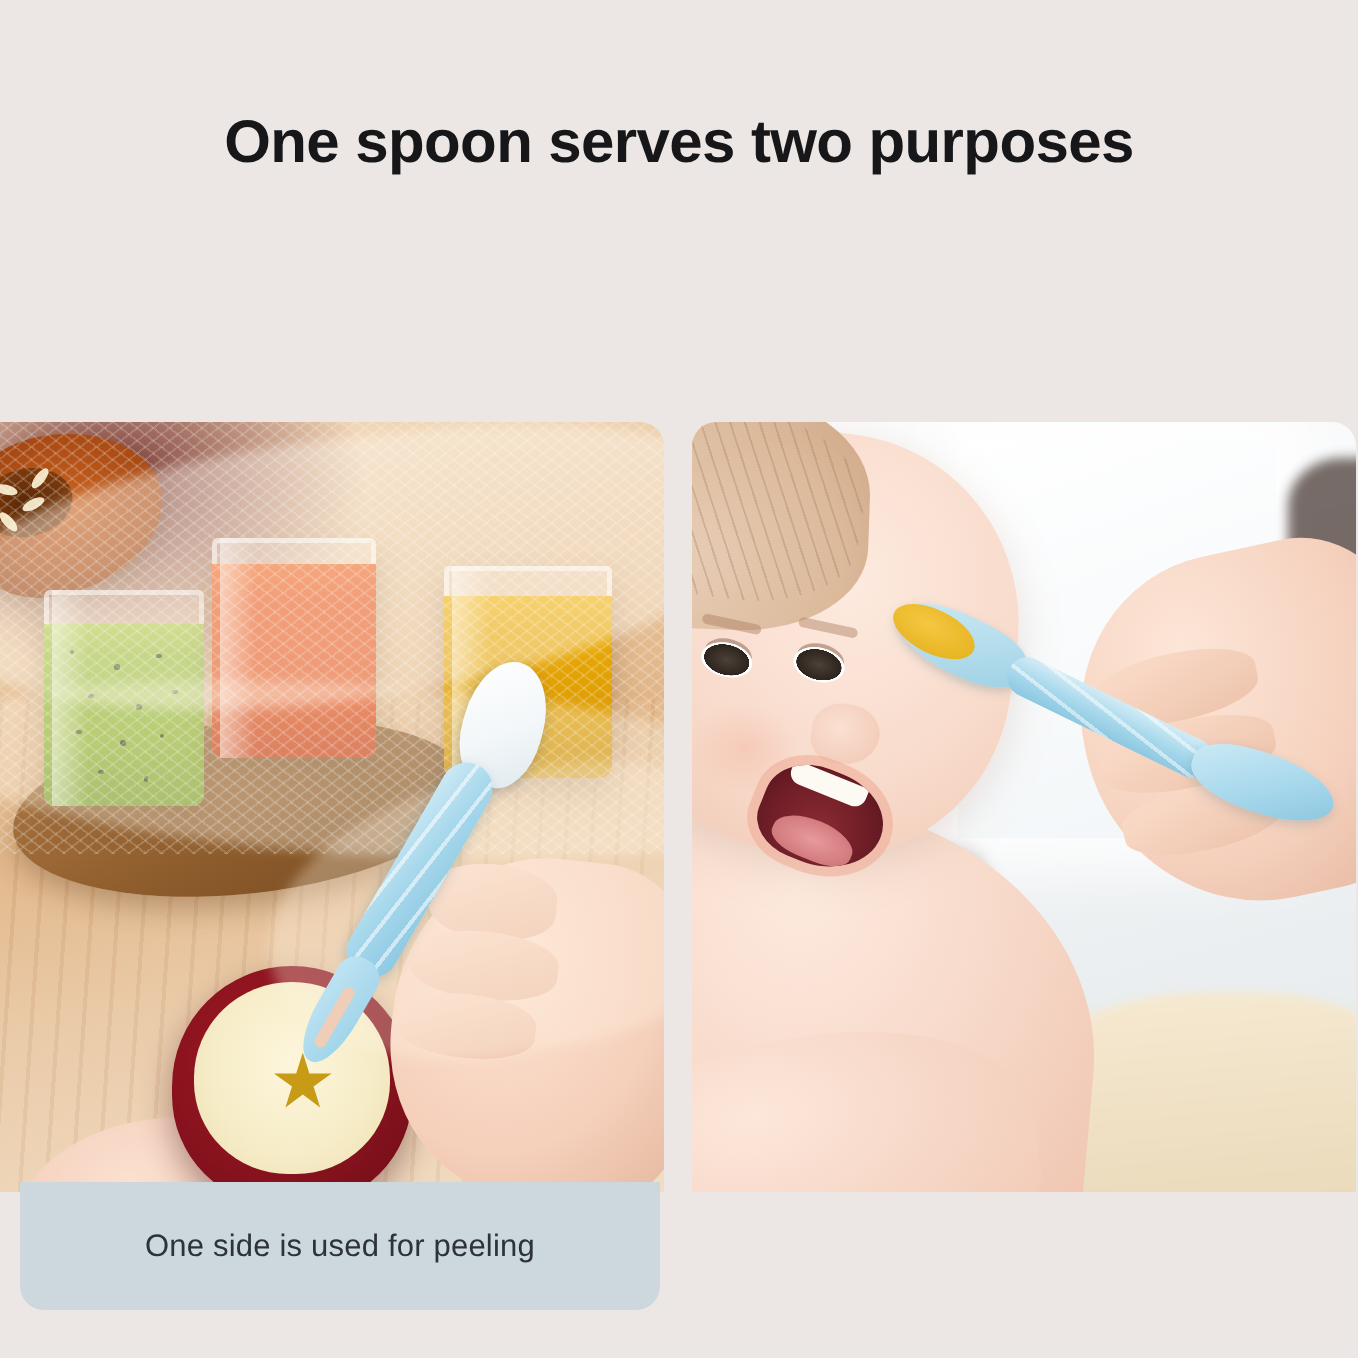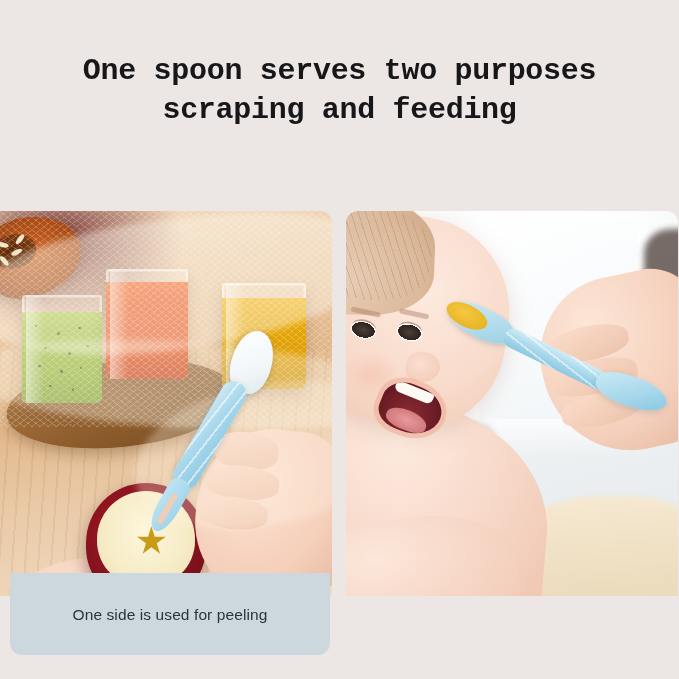--- a/index.html
+++ b/index.html
@@ -15,21 +15,21 @@
 
   
   .title-block {
     position: absolute;
     top: 52px;
     left: 0;
     width: 679px;
     text-align: center;
   }
   .title-line {
-    font-family: Liberation Mono, monospace;
+    font-family: Liberation Sans, sans-serif;
     font-weight: bold;
     font-size: 30px;
     line-height: 39px;
     letter-spacing: -0.3px;
     color: #17171a;
     white-space: nowrap;
   }
 
   
   .panels {
@@ -59,21 +59,21 @@
   }
   .panel.left .photo  { border-radius: 0 12px 0 0; }
   .panel.right .photo { border-radius: 12px 12px 0 0; }
 
   
   .caption {
     position: absolute;
     left: 10px;
     bottom: 0;
     width: 320px;
-    height: 82px;
+    height: 64px;
     background: #ccd8de;
     border-radius: 0 0 12px 12px;
     display: flex;
     align-items: center;
     justify-content: center;
     text-align: center;
     z-index: 6;
   }
   .panel.right .caption { left: 0px; width: 322px; }
   .caption-text {
@@ -406,21 +406,20 @@
     border-radius: 44% 56% 50% 50%;
     transform: rotate(-8deg);
     box-shadow: 0 2px 6px rgba(60,110,135,.22);
   }
 </style>
 </head>
 <body>
 
 <div class="title-block">
   <div class="title-line">One spoon serves two purposes</div>
-  <div class="title-line">scraping and feeding</div>
 </div>
 
 <div class="panels">
 
   <div class="panel left">
 
     <div class="photo">
       <div class="scene-l"></div>
       <div class="wood-grain"></div>
 

